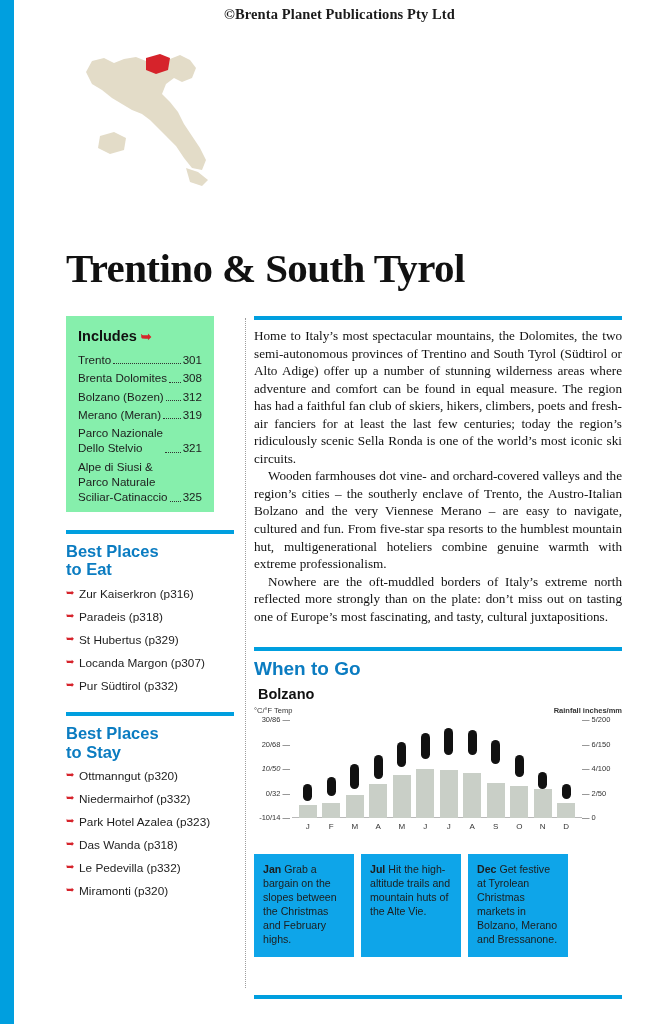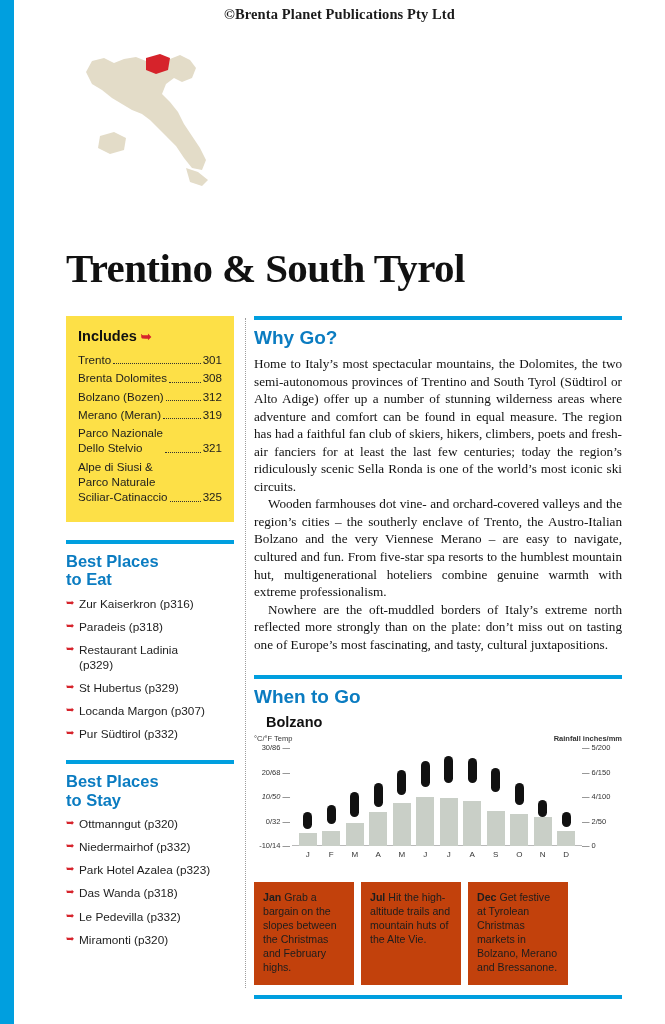--- a/index.html
+++ b/index.html
@@ -72,23 +72,23 @@
 
   .vrule {
     position: absolute;
     left: 231px; top: 318px;
     width: 1px; height: 670px;
     border-left: 1px dotted #9d9d9d;
   }
 
   
   .includes-box {
-    background: #fde047;
-    padding: 12px 12px 14px 12px;
-    width: 168px;
+    background: #86efac;
+    padding: 12px 12px 4px 12px;
+    width: 148px;
   }
   .includes-head {
     font-family: "Liberation Sans", sans-serif;
     font-weight: bold;
     font-size: 14.5px;
     color: #111;
     margin-bottom: 8px;
   }
   .includes-head .arrow { color: #d6232b; font-size: 13px; }
   .inc-row {
@@ -167,21 +167,21 @@
   }
   .body-p + .body-p { text-indent: 14px; }
 
   
   .whentogo { margin-top: 22px; }
   .city {
     font-family: "Liberation Sans", sans-serif;
     font-weight: bold;
     font-size: 14.5px;
     color: #111;
-    margin: 2px 0 4px 12px;
+    margin: 2px 0 4px 4px;
   }
 
   
   .chart {
     position: relative;
     width: 368px;
     height: 132px;
     font-family: "Liberation Sans", sans-serif;
   }
   .axis-label-left {
@@ -252,21 +252,21 @@
     color: #333;
   }
 
   
   .season-row {
     display: flex;
     gap: 7px;
     margin-top: 16px;
   }
   .season-box {
-    background: #c2410c;
+    background: #0ea5e9;
     width: 100px;
     padding: 9px 9px 10px 9px;
     font-family: "Liberation Sans", sans-serif;
     font-size: 10.6px;
     line-height: 1.32;
     color: #1d1d1d;
   }
   .season-box b { font-weight: bold; }
 
   .bottom-rule {
@@ -343,40 +343,37 @@
         <span class="inc-dots"></span>
         <span class="inc-page">325</span>
       </div>
     </div>
 
     <div class="side-rule"></div>
     <div class="side-head" style="white-space:pre-line">Best Places
 to Eat</div>
     <div class="bullet-item" style="white-space:pre-line">Zur Kaiserkron (p316)</div>
     <div class="bullet-item" style="white-space:pre-line">Paradeis (p318)</div>
-    <div class="bullet-item" style="white-space:pre-line">Restaurant Ladinia
-(p329)</div>
     <div class="bullet-item" style="white-space:pre-line">St Hubertus (p329)</div>
     <div class="bullet-item" style="white-space:pre-line">Locanda Margon (p307)</div>
     <div class="bullet-item" style="white-space:pre-line">Pur Südtirol (p332)</div>
 
     <div class="side-rule"></div>
     <div class="side-head" style="white-space:pre-line">Best Places
 to Stay</div>
     <div class="bullet-item">Ottmanngut (p320)</div>
     <div class="bullet-item">Niedermairhof (p332)</div>
     <div class="bullet-item">Park Hotel Azalea (p323)</div>
     <div class="bullet-item">Das Wanda (p318)</div>
     <div class="bullet-item">Le Pedevilla (p332)</div>
     <div class="bullet-item">Miramonti (p320)</div>
   </div>
 
   <div class="col-right">
     <div class="rule-top"></div>
-    <div class="sec-head">Why Go?</div>
     <p class="body-p">Home to Italy’s most spectacular mountains, the Dolomites, the two semi-autonomous provinces of Trentino and South Tyrol (Südtirol or Alto Adige) offer up a number of stunning wilderness areas where adventure and comfort can be found in equal measure. The region has had a faithful fan club of skiers, hikers, climbers, poets and fresh-air fanciers for at least the last few centuries; today the region’s ridiculously scenic Sella Ronda is one of the world’s most iconic ski circuits.</p>
     <p class="body-p">Wooden farmhouses dot vine- and orchard-covered valleys and the region’s cities – the southerly enclave of Trento, the Austro-Italian Bolzano and the very Viennese Merano – are easy to navigate, cultured and fun. From five-star spa resorts to the humblest mountain hut, multigenerational hoteliers combine genuine warmth with extreme professionalism.</p>
     <p class="body-p">Nowhere are the oft-muddled borders of Italy’s extreme north reflected more strongly than on the plate: don’t miss out on tasting one of Europe’s most fascinating, and tasty, cultural juxtapositions.</p>
 
     <div class="whentogo">
       <div class="rule-top"></div>
       <div class="sec-head">When to Go</div>
       <div class="city">Bolzano</div>
 
       <div class="chart">

